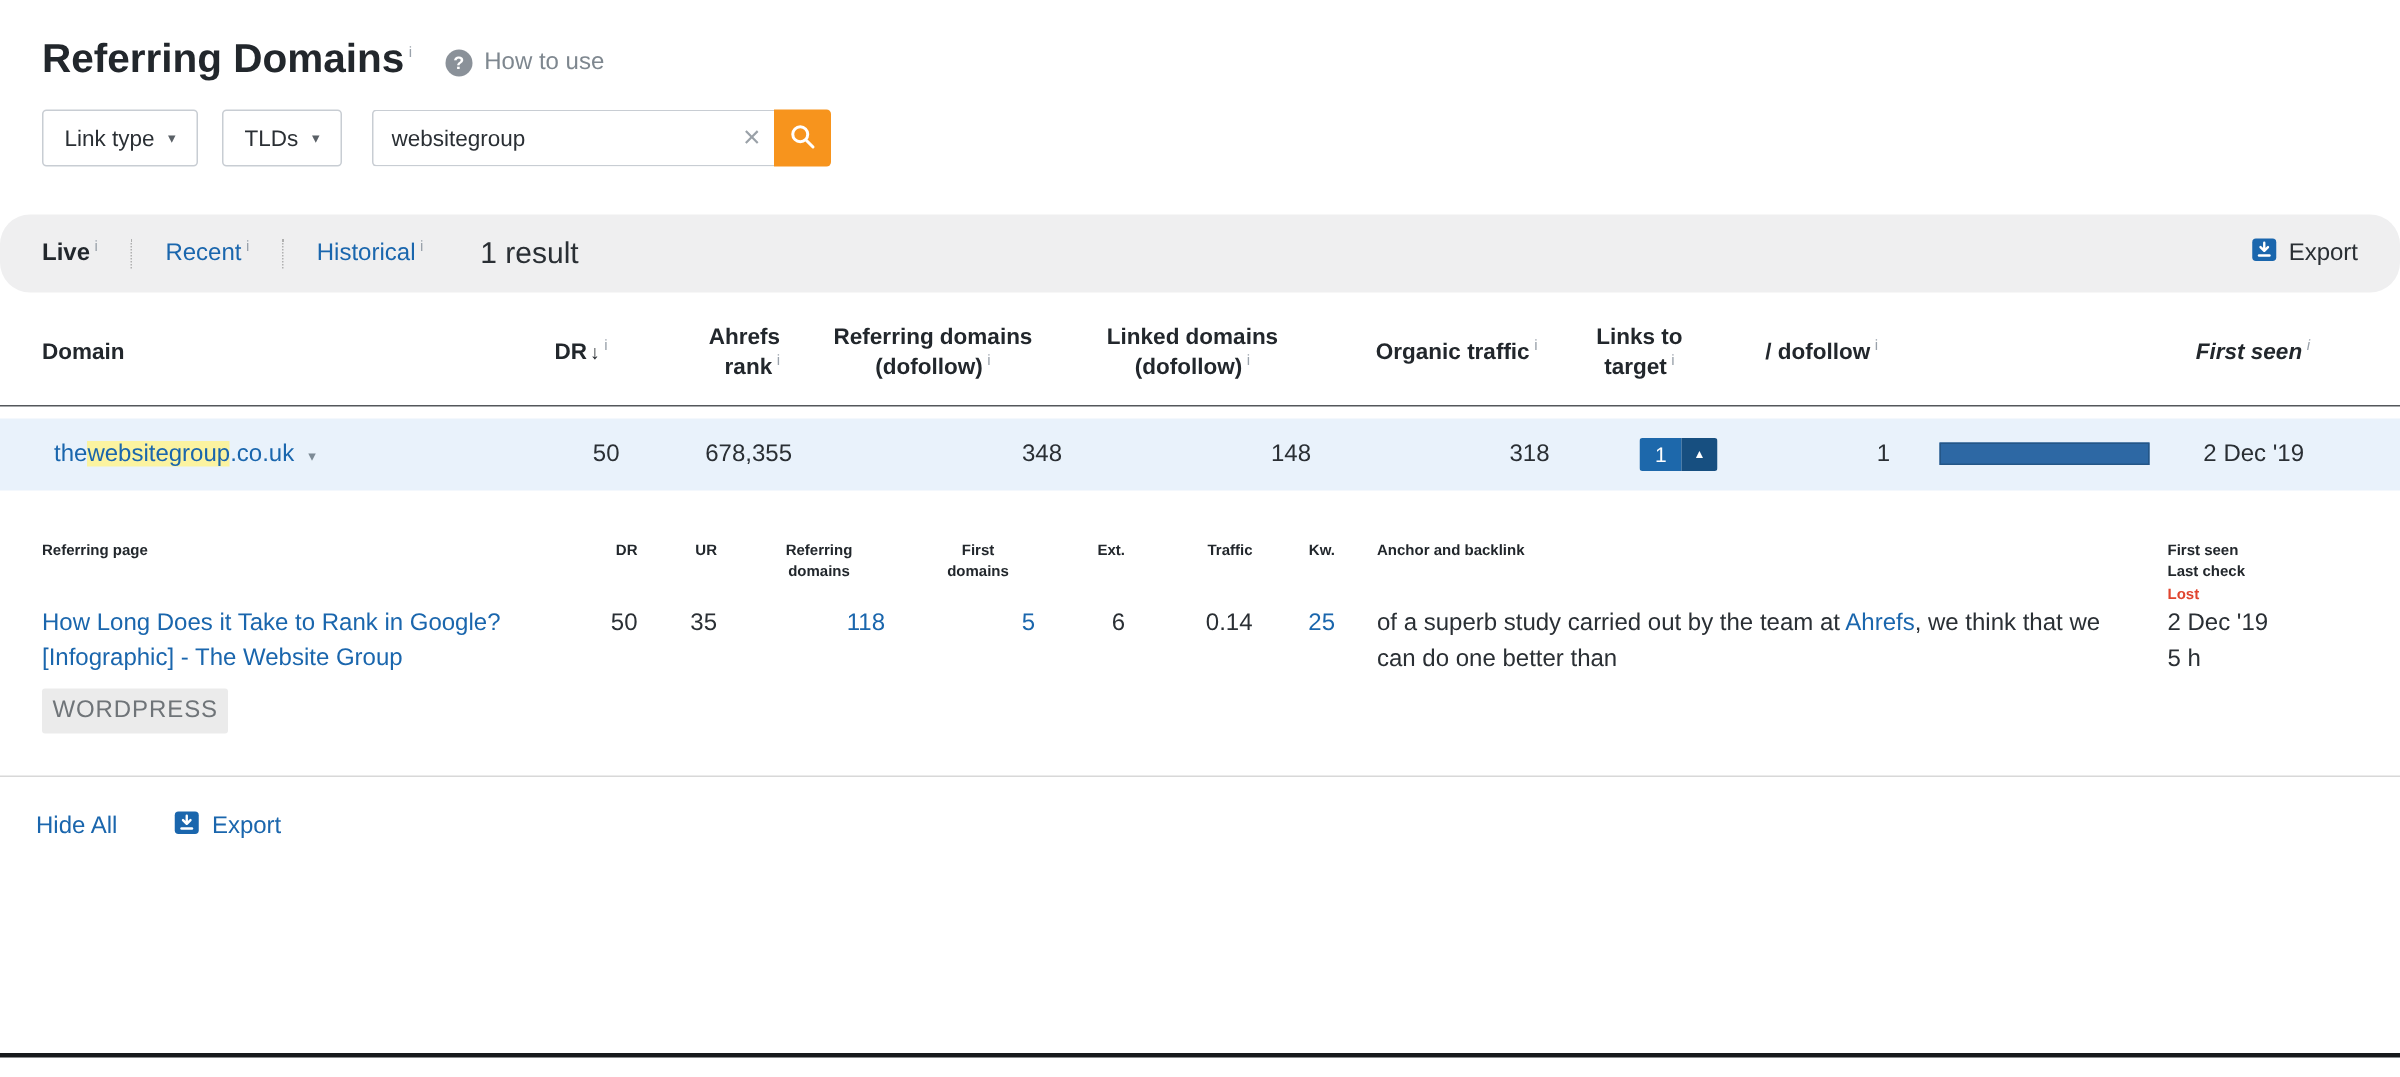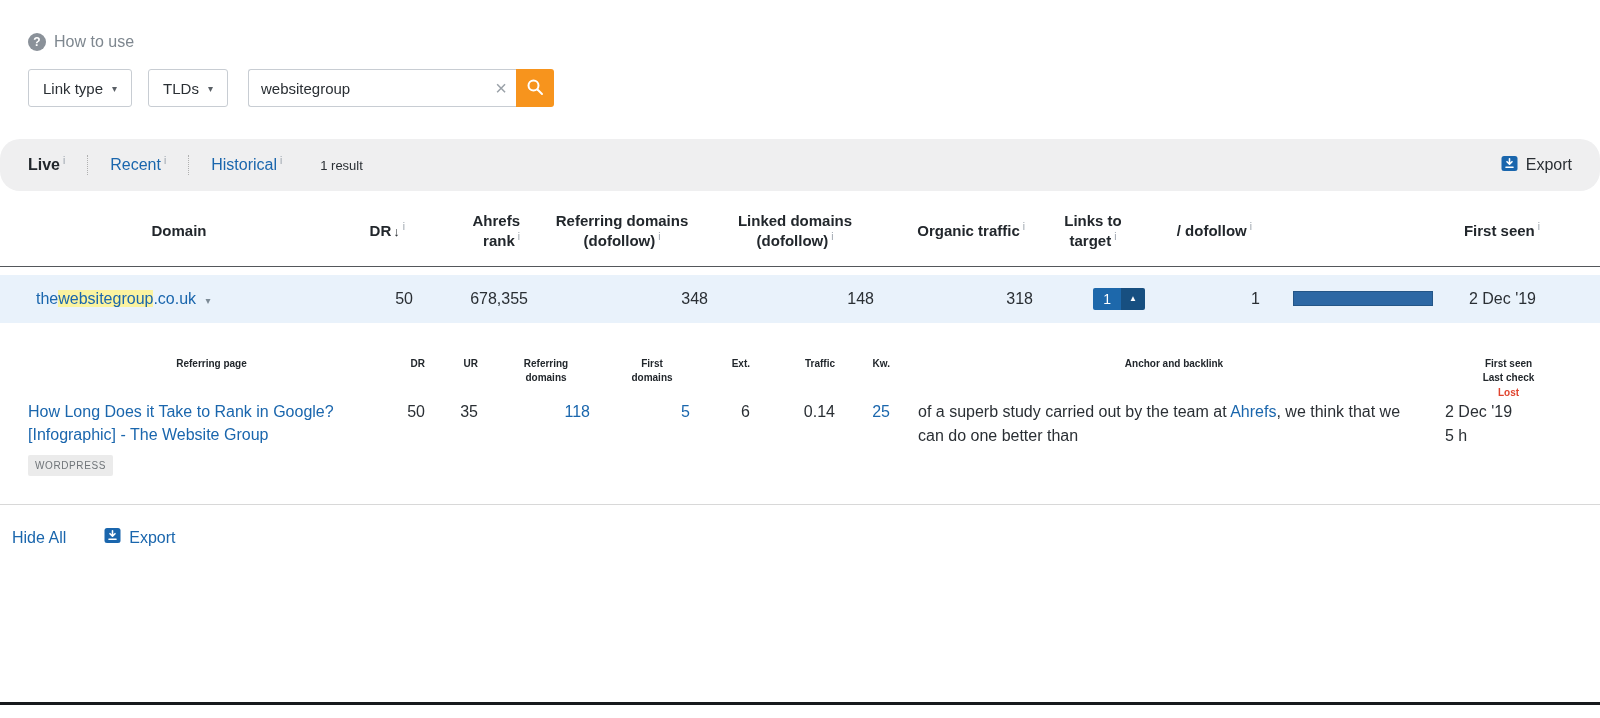--- a/index.html
+++ b/index.html
@@ -46,38 +46,38 @@
     width:38px; height:38px; border:none; background:#f7941d; border-radius:0 3px 3px 0;
     display:flex; align-items:center; justify-content:center;
   }
 
   
   .tabbar { margin-top:32px; background:#efeff0; height:52px; display:flex; align-items:center; padding:0 28px;border-radius:20px; }
   .tab { font-size:16px; }
   .tab.active { font-weight:700; color:#22272c; }
   .tab.link { color:#1a66ad; }
   .tab-sep { height:20px; border-left:1px dotted #b0b0b0; margin:0 22px; }
-  .result-count { margin-left:38px; font-size:13px; color:#2a2f34; }
+  .result-count { margin-left:38px; font-size:20px; color:#2a2f34; }
   .tab-export { margin-left:auto; display:flex; align-items:center; gap:8px; font-size:16px; color:#2a2f34; }
 
   
   .t1-head,.t1-row {
     display:grid;
     grid-template-columns:302px 87px 115px 180px 166px 159px 112px 115px 173px 135px;
     padding-left:28px; padding-right:28px;
   }
   .t1-head {
     padding-top:20px; padding-bottom:14px; border-bottom:1px solid #53575b;
     align-items:center; font-weight:700; font-size:15px; color:#22272c; line-height:1.35;
   }
   .t1-row { margin-top:8px; height:48px; align-items:center; background:#e9f2fb; font-size:16px;padding-left:36px; }
-  .th.left { text-align:center; }
+  .th.left { text-align:left; }
   .th.right,.td.num { text-align:right; padding-right:12px; }
   .th.center { text-align:center; }
-  .pr-32 { padding-right:32px !important; }
+  .pr-32 { padding-right:32px !important;font-style:italic; }
   .pr-44 { padding-right:44px !important; }
   .sort-arrow { font-size:13px; color:#22272c; margin-left:2px; }
   a.lnk, .lnk { color:#1a66ad; text-decoration:none; }
   .hl { background:#fbf3a0; }
   .badge-cell { display:flex; justify-content:flex-end; padding-right:12px; }
   .badge { display:flex; align-items:stretch; border-radius:2px; overflow:hidden; }
   .badge-num { background:#1d68ab; color:#fff; font-size:14px; padding:3px 10px; }
   .badge-arrow { background:#174f80; color:#fff; font-size:8px; padding:3px 8px; display:flex; align-items:center; }
   .bar-cell { display:flex; }
   .bar { width:140px; height:15px; background:#2d68a4; border:1px solid #245687; margin-left:21px; }
@@ -91,38 +91,41 @@
   .t2-head { margin-top:34px; font-weight:700; font-size:10px; color:#22272c; line-height:1.45; }
   .t2-row { font-size:16px; line-height:1.5; }
   .pl-15 { padding-left:15px; }
   .referring-page-cell { padding-right:56px; }
   .page-title-link { color:#1a66ad; line-height:1.45; display:block; }
   .page-url { margin-top:4px; color:#3c7d21; font-size:15.5px; line-height:1.5; word-break:break-all; }
   .page-url b { font-weight:700; }
   .lock-icon { margin-right:5px; vertical-align:-2px; }
   .platform-badge {
     display:inline-block; margin-top:9px; background:#ebebeb; color:#6f7478;
-    font-size:10px; letter-spacing:0.6px; padding:3px 7px; border-radius:2px;
+    font-size:16px; letter-spacing:0.6px; padding:3px 7px; border-radius:2px;
   }
   .lost { color:#e0452f; }
   .anchor-cell { color:#2a2f34; padding-right:20px; }
   .backlink-line { margin-top:2px; color:#3c7d21; font-size:15.5px; }
   .backlink-line b { font-weight:700; }
 
   .divider { border:none; border-top:1px solid #d8d8d8; margin:28px 0 0; }
-  .footer { padding:22px 12px; display:flex; align-items:center; gap:38px; font-size:16px; }
+  .footer { padding:22px 24px; display:flex; align-items:center; gap:38px; font-size:16px; }
   .footer-export { display:flex; align-items:center; gap:8px; color:#1a66ad; }
   .page-bottom-border { position:absolute; left:0; bottom:13px; width:100%; height:3px; background:#17191c; }
 </style>
 </head>
 <body>
 
 <div class="page">
 
   <div class="topbar">
+    <h1 class="page-title">
+      <span>Referring Domains</span><sup class="i">i</sup>
+    </h1>
     <a class="how-to-use clickable">
       <span class="help-icon">
           <span>?</span>
         </span>
       <span>How to use</span>
     </a>
   </div>
 
   <div class="filters">
     <button class="filter-btn clickable">

